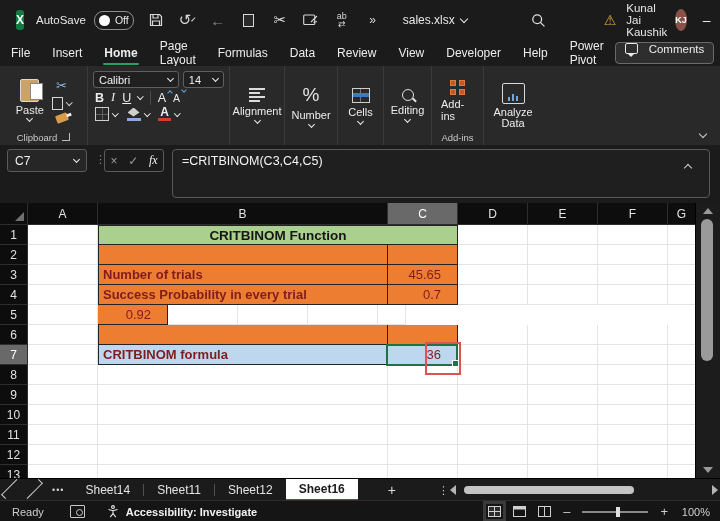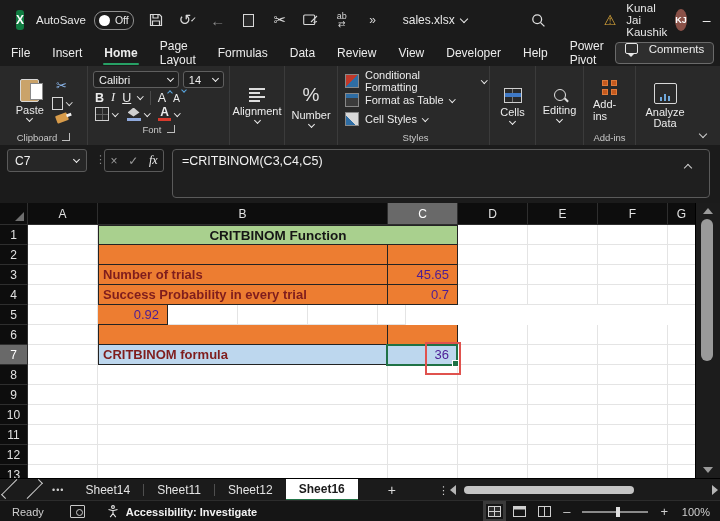--- a/index.html
+++ b/index.html
@@ -108,21 +108,21 @@
   .corner{width:28px;box-sizing:border-box;background:#0d0d0d;border-right:1px solid #2e2e2e;border-bottom:1px solid #2e2e2e;position:relative;flex:none}
   .tri{position:absolute;right:3px;bottom:3px;width:0;height:0;border-left:9px solid transparent;border-bottom:9px solid #6f6f6f}
   .c{box-sizing:border-box;background:#fff;border-right:1px solid #e4e4e4;border-bottom:1px solid #e4e4e4;flex:none}
   .cw70{width:70px}.cwB{width:290px}.cwG{width:28px}.mergeBC{width:360px}
   .tc{border-right:1px solid #232323;border-bottom:1px solid #232323}
   .tcl{border-left:1px solid #232323}
   .tct{border-top:1px solid #232323}
   .g{background:#a9d08e}.o{background:#ed7d31}.bl{background:#bdd7ee}
   .titlec{display:flex;align-items:center;justify-content:center;font-weight:700;font-size:13.5px;color:#161616}
   .lblc{display:flex;align-items:center;padding-left:4px;font-weight:700;font-size:13px;color:#7f1d1d}
-  .valc{display:flex;align-items:center;justify-content:flex-end;padding-right:8px;font-size:13px;color:#4c1d95}
+  .valc{display:flex;align-items:center;justify-content:flex-end;padding-right:16px;font-size:13px;color:#7f1d1d}
   .selbox{position:absolute;left:386px;top:141px;width:72px;height:22px;border:2px solid #1f7246;box-sizing:border-box;pointer-events:none}
   .fillh{position:absolute;right:-3px;bottom:-3px;width:5px;height:5px;background:#1f7246;border:1px solid #fff}
   .redbox{position:absolute;left:425px;top:139px;width:36px;height:33px;border:2px solid #e0524e;box-sizing:border-box;pointer-events:none}
   .vscroll{position:absolute;right:0;top:0;width:24px;height:275px;background:#1c1c1c;border-left:1px solid #000}
   .varr{position:absolute;left:7px;width:0;height:0;border-left:5px solid transparent;border-right:5px solid transparent}
   .vup{top:5px;border-bottom:6px solid #9a9a9a}
   .vdn{bottom:5px;border-top:6px solid #9a9a9a}
   .vthumb{position:absolute;left:5px;top:16px;width:12px;height:142px;background:#9a9a9a;border-radius:6px}
 
   
@@ -295,24 +295,20 @@
           <i class="chv" style="width:3.5px;height:3.5px"></i>
         </span>
       <span style="display:flex;align-items:center;gap:4px">
           <span style="display:flex;flex-direction:column;align-items:center;color:#e85d4a">
             <span class="colA" style="color:#ececec">A</span>
             <span class="colu"></span>
           </span>
           <i class="chv" style="width:3.5px;height:3.5px"></i>
         </span>
     </div>
-    <div class="glab">
-        <span>Font</span>
-        <i class="dlg"></i>
-      </div>
   </div>
 
   <div class="rgrp" style="width:55px">
     <div class="stack" style="flex:1">
       <span class="alic">
           <i></i>
           <i></i>
           <i></i>
           <i></i>
         </span>
@@ -322,42 +318,20 @@
   </div>
 
   <div class="rgrp" style="width:53px">
     <div class="stack" style="flex:1">
       <span class="pct">%</span>
       <span>Number</span>
       <i class="chv" style="width:4px;height:4px"></i>
     </div>
   </div>
 
-  <div class="rgrp" style="width:152px;padding-left:7px">
-    <div style="flex:1;display:flex;flex-direction:column;justify-content:center;gap:1px">
-      <div class="stylerow">
-        <span class="cfic"></span>
-        <span>Conditional Formatting</span>
-          <i class="chv" style="width:3.5px;height:3.5px"></i>
-      </div>
-      <div class="stylerow">
-        <span class="ftic"></span>
-        <span>Format as Table</span>
-          <i class="chv" style="width:3.5px;height:3.5px"></i>
-      </div>
-      <div class="stylerow">
-        <span class="csic"></span>
-        <span>Cell Styles</span>
-          <i class="chv" style="width:3.5px;height:3.5px"></i>
-      </div>
-    </div>
-    <div class="glab">
-        <span>Styles</span>
-      </div>
-  </div>
 
   <div class="rgrp" style="width:46px">
     <div class="stack" style="flex:1">
       <span class="cellsic"></span>
       <span>Cells</span>
       <i class="chv" style="width:4px;height:4px"></i>
     </div>
   </div>
 
   <div class="rgrp" style="width:48px">

